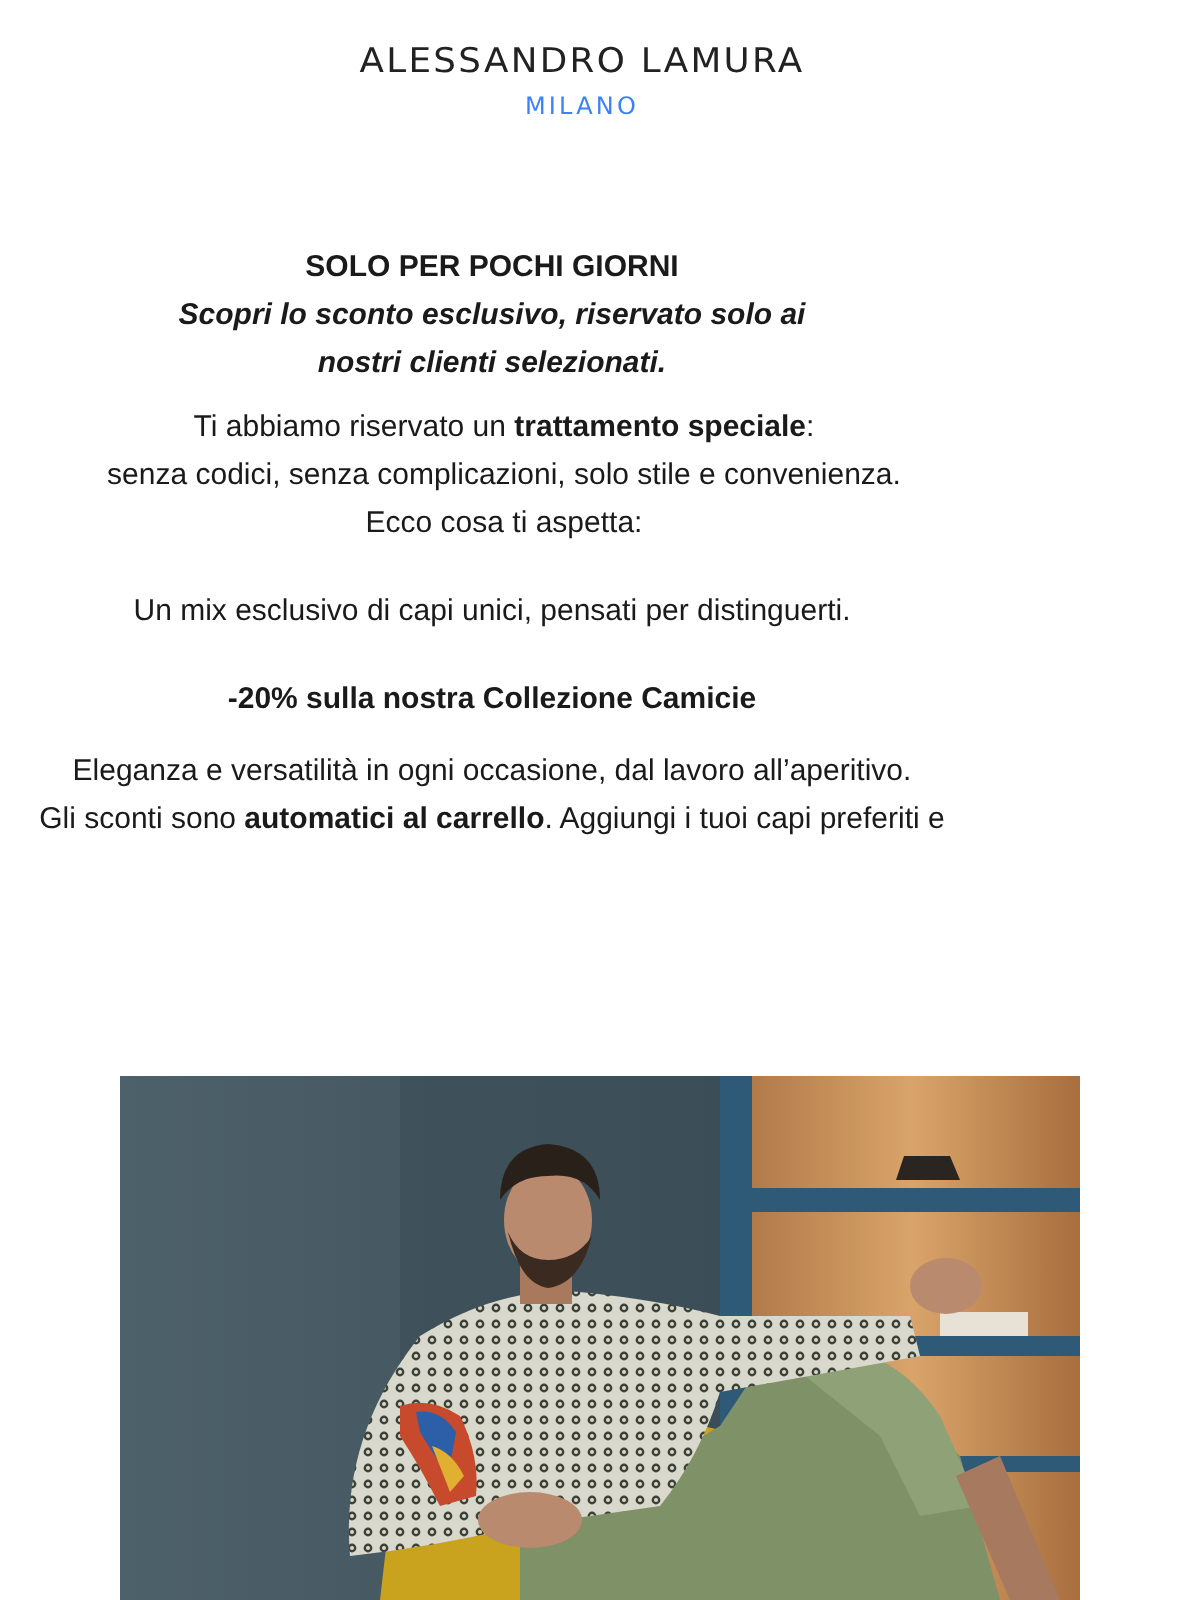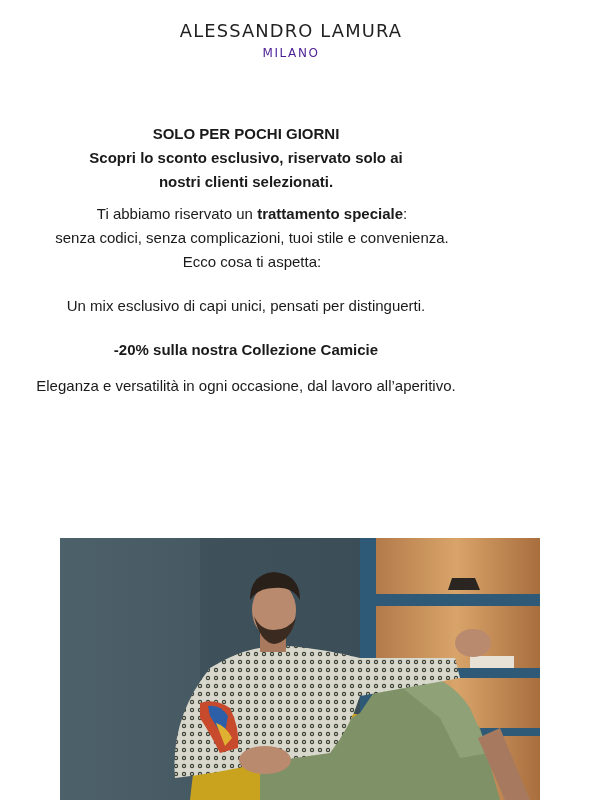--- a/index.html
+++ b/index.html
@@ -15,21 +15,21 @@
       font-weight: normal;
       color: #222;
       line-height: 22px;
       transform: scaleX(1.05);
     }
     .logo-sub {
       display: block;
       font-family: "DejaVu Sans", sans-serif;
       font-size: 12px;
       letter-spacing: 1.6px;
-      color: #4c1d95;
+      color: #3b82f6;
       line-height: 18px;
       margin-top: 2px;
     }
 
     .content { position: absolute; top: 122px; left: 0; width: 492px; text-align: center; font-size: 15px; }
     .content p { line-height: 24px; }
     .bold { font-weight: bold; }
     .headline { font-weight: bold; }
     .sub-headline { font-weight: bold; }
     .block { margin-top: 20px; }
@@ -49,37 +49,40 @@
 </head>
 <body>
 
 <div class="logo">
   <span class="logo-main">ALESSANDRO LAMURA</span>
   <span class="logo-sub">MILANO</span>
 </div>
 
 <div class="content">
   <p class="headline">SOLO PER POCHI GIORNI</p>
-  <p class="sub-headline" style="padding: 0 70px;">
+  <p class="sub-headline" style="padding: 0 70px; font-style: italic;">
     <span>Scopri lo sconto esclusivo, riservato solo ai nostri clienti selezionati.</span>
   </p>
 
   <div class="block" style="margin-top: 8px; padding-left: 12px;">
     <p>
       <span>Ti abbiamo riservato un </span><span class="bold">trattamento speciale</span><span>:</span>
     </p>
-    <p>senza codici, senza complicazioni, tuoi stile e convenienza.</p>
+    <p>senza codici, senza complicazioni, solo stile e convenienza.</p>
     <p>Ecco cosa ti aspetta:</p>
   </div>
 
   <p class="block" style="">Un mix esclusivo di capi unici, pensati per distinguerti.</p>
   <p class="offer block" style="margin-top: 20px;">-20% sulla nostra Collezione Camicie</p>
 
   <div class="block" style="margin-top: 12px;">
     <p>Eleganza e versatilità in ogni occasione, dal lavoro all’aperitivo.</p>
+    <p>
+      <span>Gli sconti sono </span><span class="bold">automatici al carrello</span><span>. Aggiungi i tuoi capi preferiti e</span>
+    </p>
   </div>
 </div>
 
 <div class="photo" title="Model in patterned shirt and olive trousers seated in a yellow armchair">
   <svg width="480" height="262" viewBox="0 0 480 262" xmlns="http://www.w3.org/2000/svg">
     <defs>
       <linearGradient id="wallGrad" x1="0" y1="0" x2="1" y2="0">
         <stop offset="0" stop-color="#4d616b"></stop>
         <stop offset="0.6" stop-color="#3f525c"></stop>
         <stop offset="1" stop-color="#2a3840"></stop>

